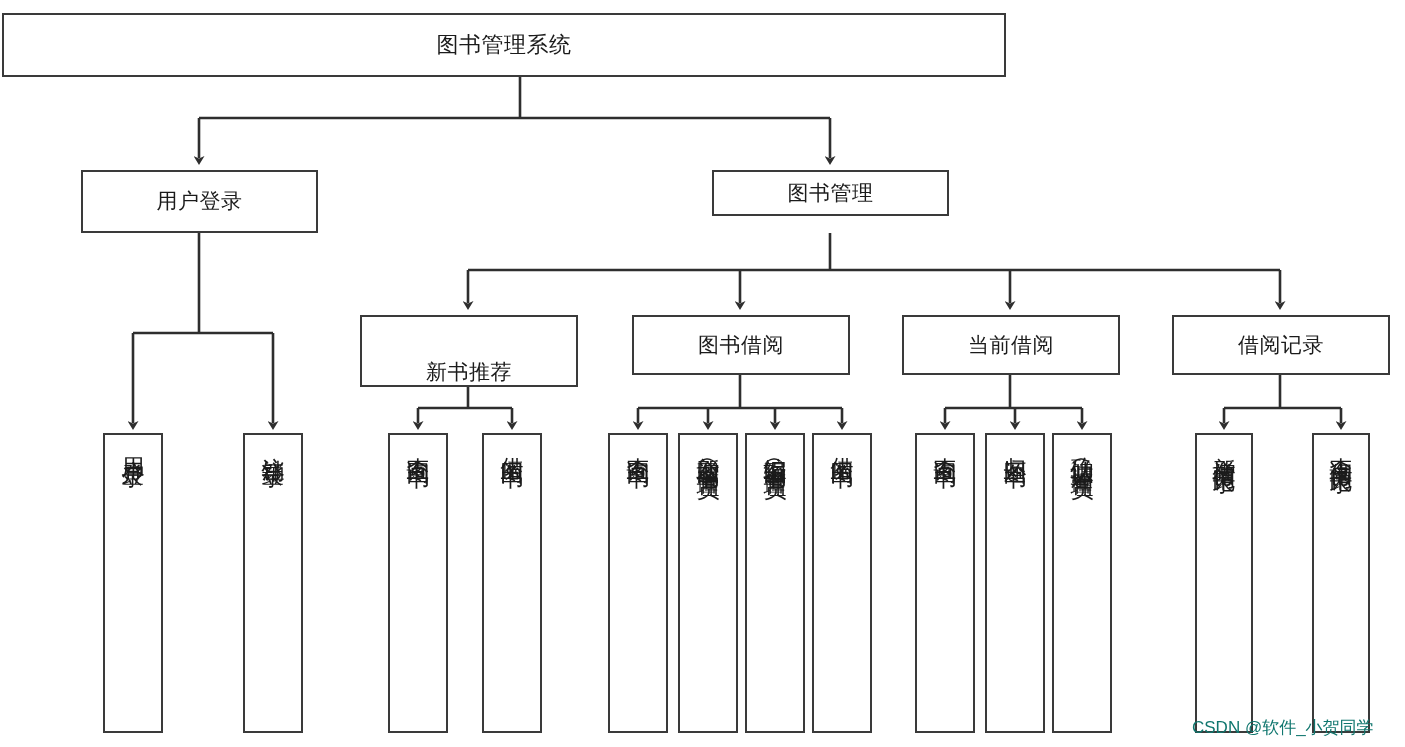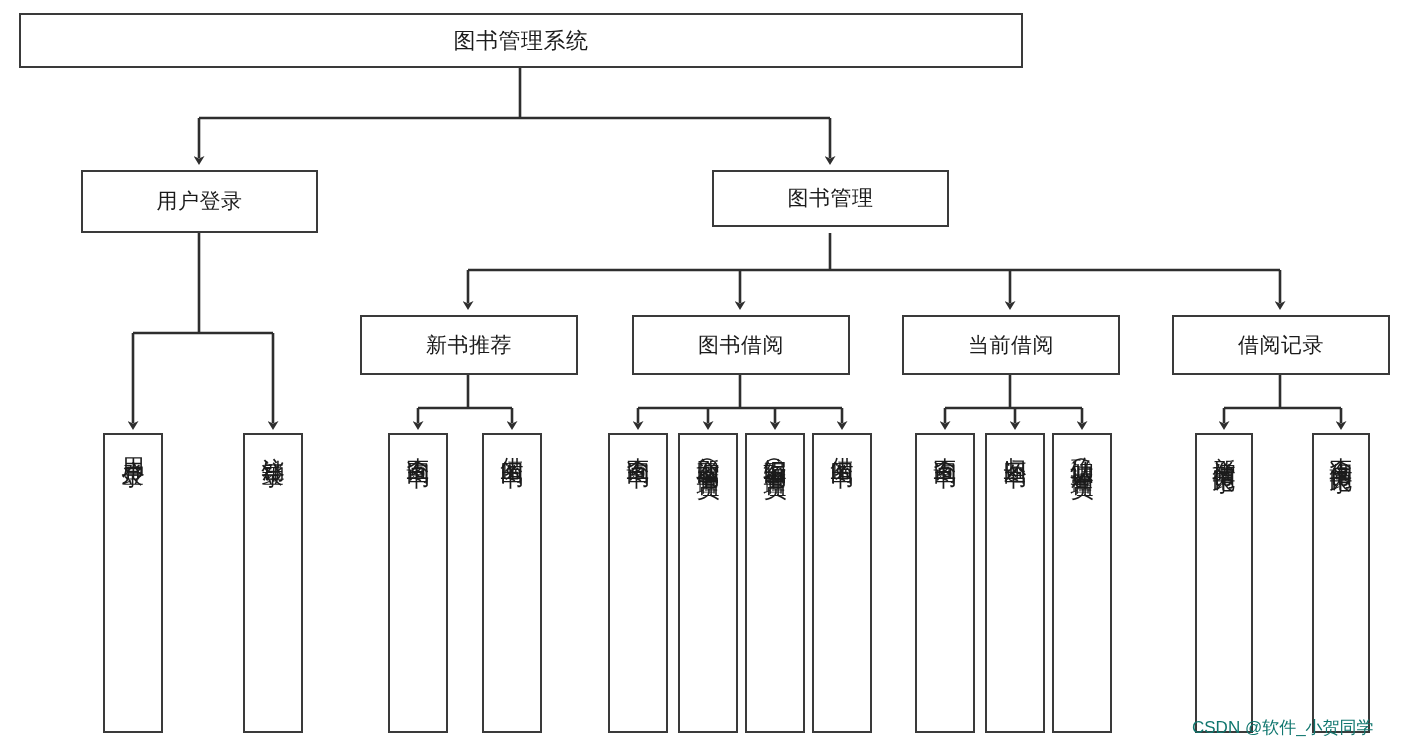--- a/index.html
+++ b/index.html
@@ -121,32 +121,32 @@
       <path d="M1015,408 L1015,423" marker-end="url(#arrow)"></path>
       <path d="M1082,408 L1082,423" marker-end="url(#arrow)"></path>
 
       <path d="M1280,375 L1280,408"></path>
       <path d="M1224,408 L1341,408"></path>
       <path d="M1224,408 L1224,423" marker-end="url(#arrow)"></path>
       <path d="M1341,408 L1341,423" marker-end="url(#arrow)"></path>
     </g>
   </svg>
 
-  <div class="node horizontal root" style="left:19px; top:13px; width:1004px; height:55px;">
+  <div class="node horizontal root" style="left:2px; top:13px; width:1004px; height:64px;">
     <span class="label">图书管理系统</span>
   </div>
 
   <div class="node horizontal" style="left:81px; top:170px; width:237px; height:63px;">
     <span class="label">用户登录</span>
   </div>
-  <div class="node horizontal" style="left:712px; top:170px; width:237px; height:57px;">
+  <div class="node horizontal" style="left:712px; top:170px; width:237px; height:46px;">
     <span class="label">图书管理</span>
   </div>
 
-  <div class="node horizontal" style="left:360px; top:315px; width:218px; height:60px;">
+  <div class="node horizontal" style="left:360px; top:315px; width:218px; height:72px;align-items:flex-end;">
     <span class="label">新书推荐</span>
   </div>
   <div class="node horizontal" style="left:632px; top:315px; width:218px; height:60px;">
     <span class="label">图书借阅</span>
   </div>
   <div class="node horizontal" style="left:902px; top:315px; width:218px; height:60px;font-family:Liberation Serif, serif;">
     <span class="label">当前借阅</span>
   </div>
   <div class="node horizontal" style="left:1172px; top:315px; width:218px; height:60px;">
     <span class="label">借阅记录</span>

